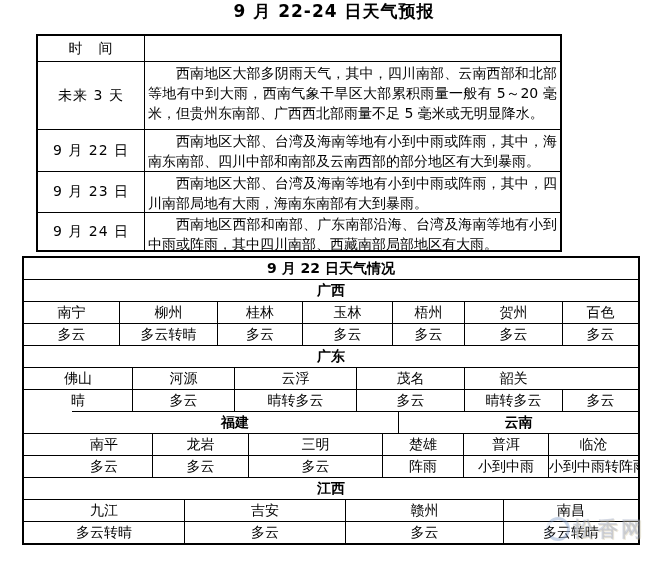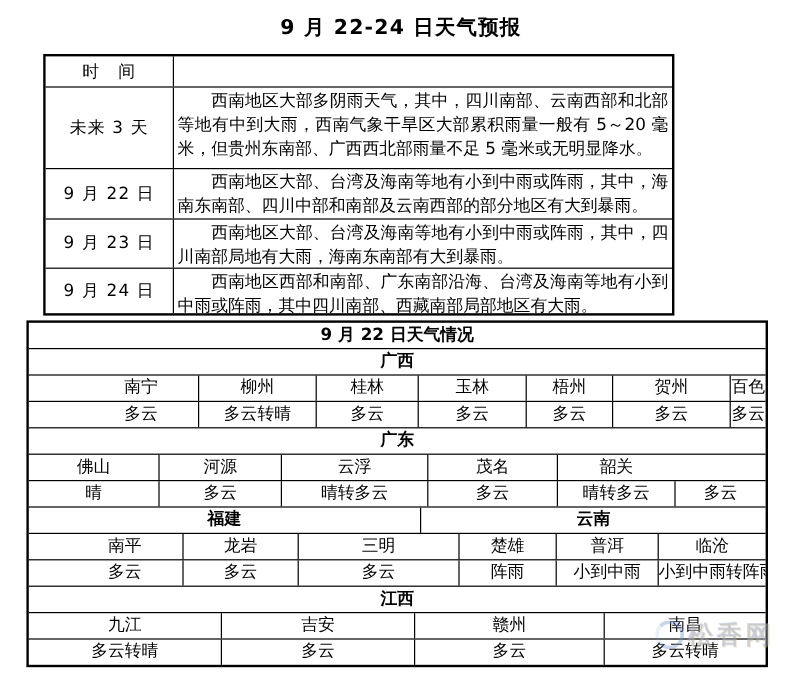--- a/index.html
+++ b/index.html
@@ -3,21 +3,21 @@
 <meta charset="utf-8">
 <style>
   * { box-sizing: border-box; margin: 0; padding: 0; }
   html, body { background: #ffffff; }
   body {
     width: 668px; height: 567px;
     font-family: "DejaVu Sans", "Liberation Sans", sans-serif;
     color: #000; position: relative; overflow: hidden;
   }
   .page-title {
-    padding-top: 11px; text-align: center;
+    text-align: center;
     font-size: 17px; font-weight: bold; letter-spacing: 1px;
   }
 
   
   .t1 { width: 526px; margin: 11px 0 0 36px; border: 2px solid #000; }
   .t1-row { display: flex; }
   .t1-row + .t1-row { border-top: 1px solid #000; }
   .t1-time {
     width: 107px; flex: none; border-right: 1px solid #000;
     display: flex; align-items: center; justify-content: center;
@@ -41,23 +41,23 @@
   .t2 > div + div { border-top: 1px solid #000; }
   .t2-grid { display: grid; }
   .t2-grid > div + div { border-left: 1px solid #000; }
   .t2 .cell {
     height: 21px; line-height: 21px; text-align: center;
     font-size: 14px; overflow: hidden; white-space: nowrap;
   }
   .t2-title { height: 22px; line-height: 22px; font-weight: bold; font-size: 15px; text-align: center; }
   .prov { font-weight: bold; }
   .row-full { grid-template-columns: 1fr; }
-  .row-gx { grid-template-columns: 95px 98px 85px 90px 72px 98px 1fr; padding-left: 46px; }
+  .row-gx { grid-template-columns: 95px 98px 85px 90px 72px 98px 1fr; }
   .row-gd { grid-template-columns: 108px 102px 122px 108px 98px 1fr; }
-  .row-fy-head { grid-template-columns: 326px 1fr; }
+  .row-fy-head { grid-template-columns: 326px 1fr; margin-left: 48px; }
   .row-fy { grid-template-columns: 96px 96px 134px 81px 85px 1fr; padding-left: 32px; }
   .row-jx { grid-template-columns: 160px 161px 158px 1fr; }
 
   
   .watermark {
     position: absolute; left: 546px; top: 515px;
     display: flex; align-items: center; gap: 3px;
     pointer-events: none; z-index: 5;
   }
   .wm-circle {

